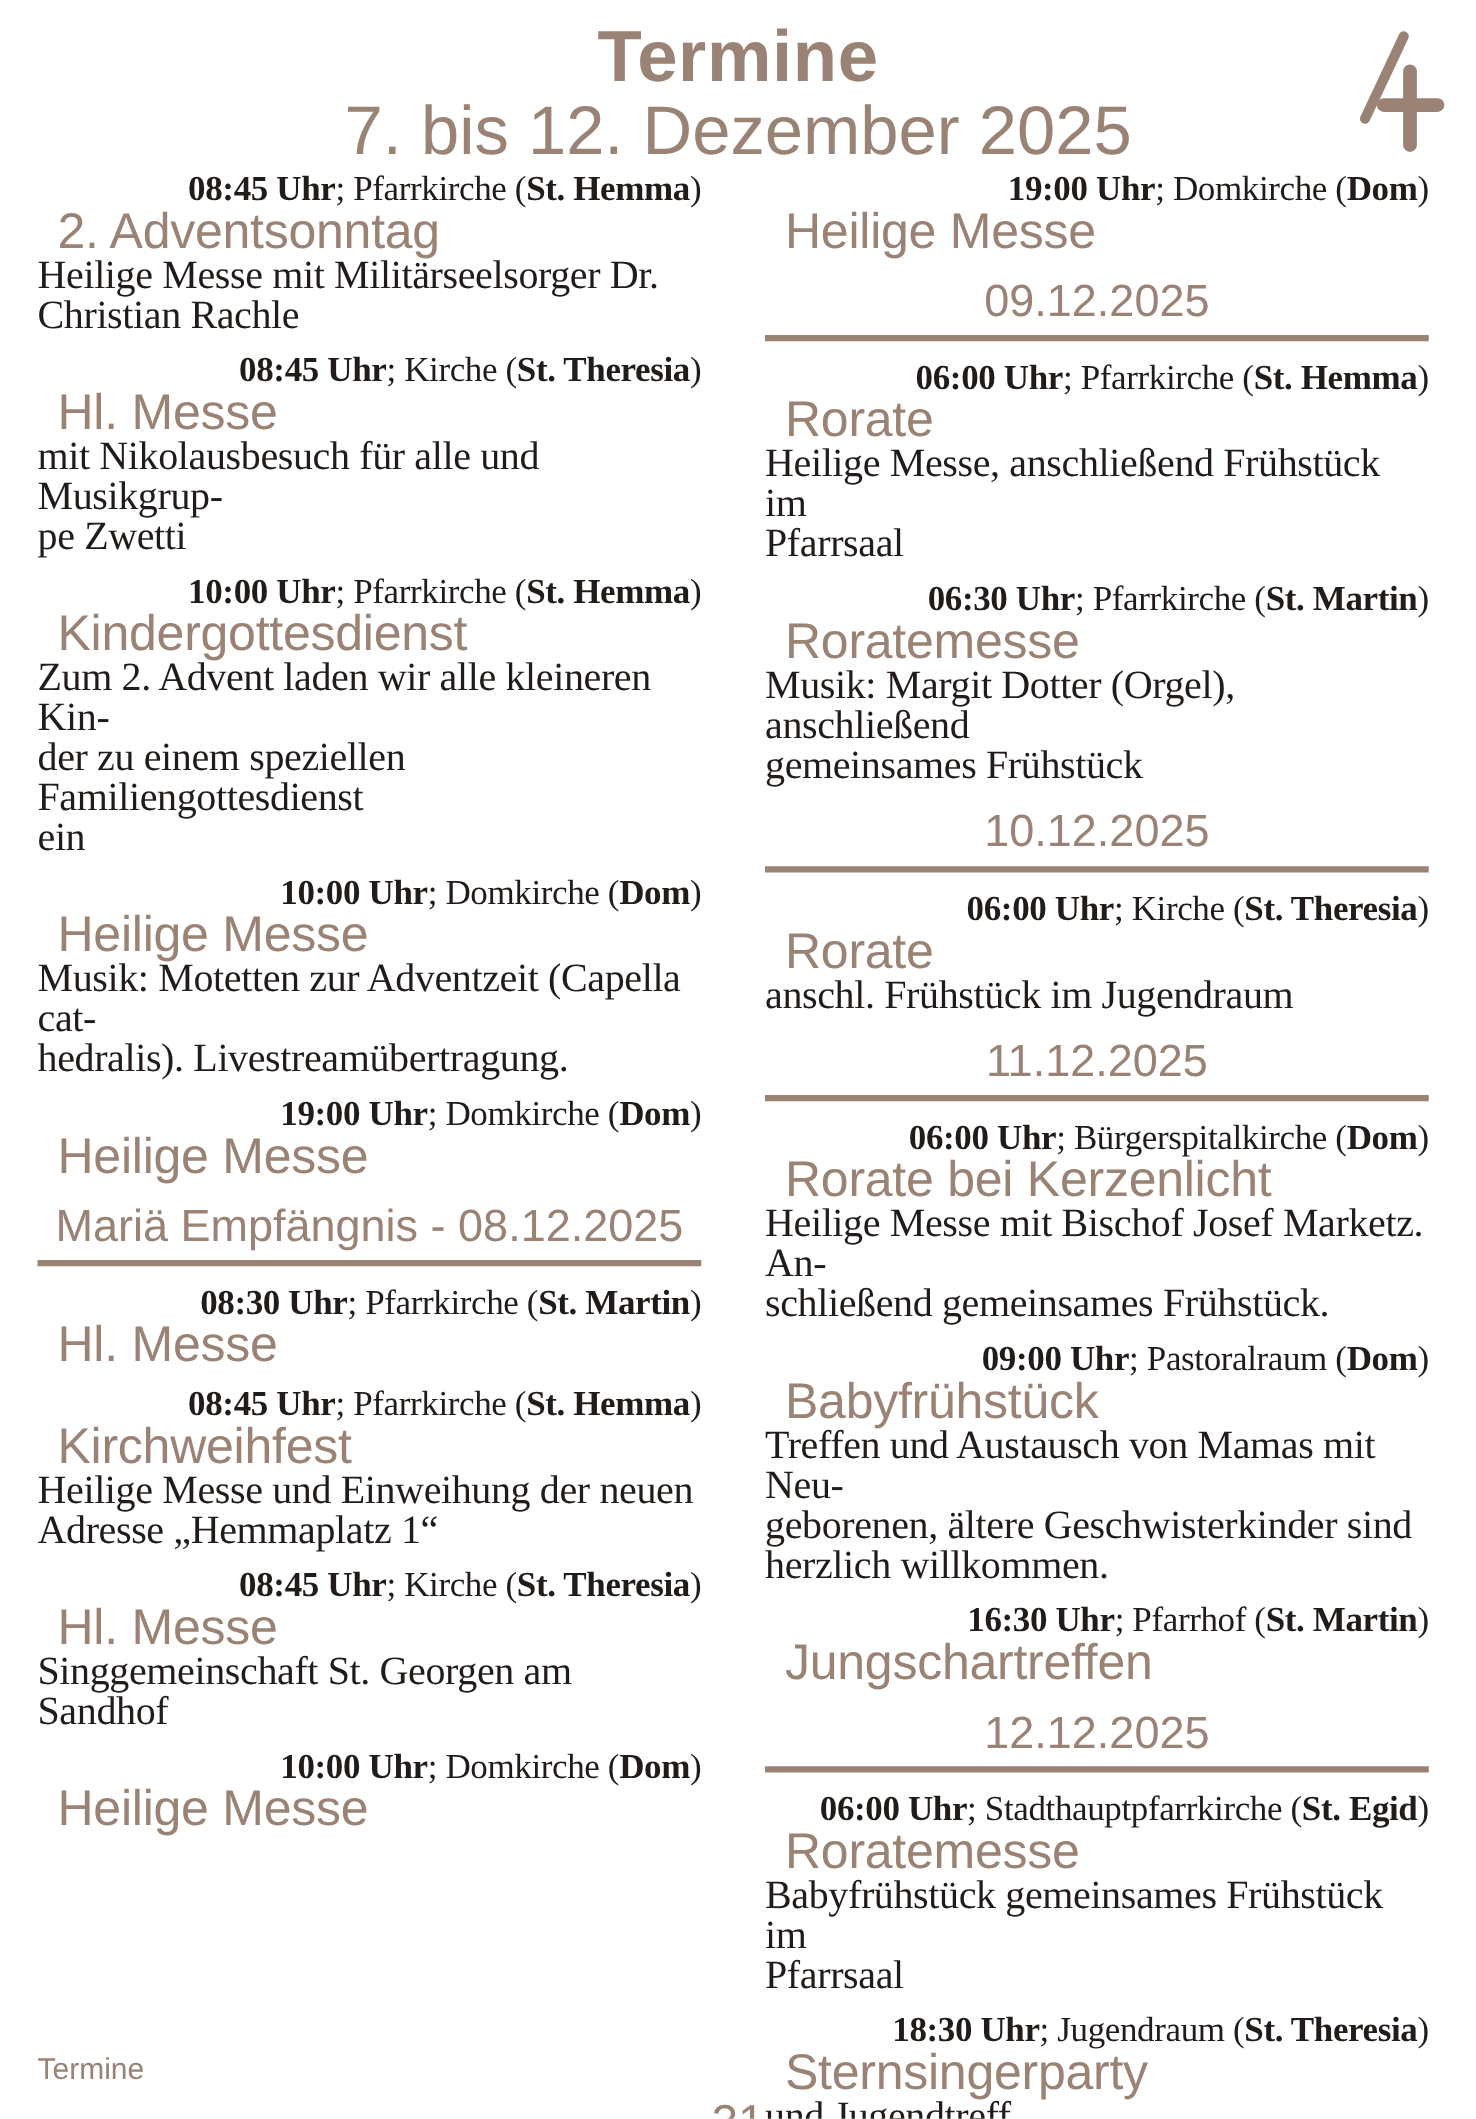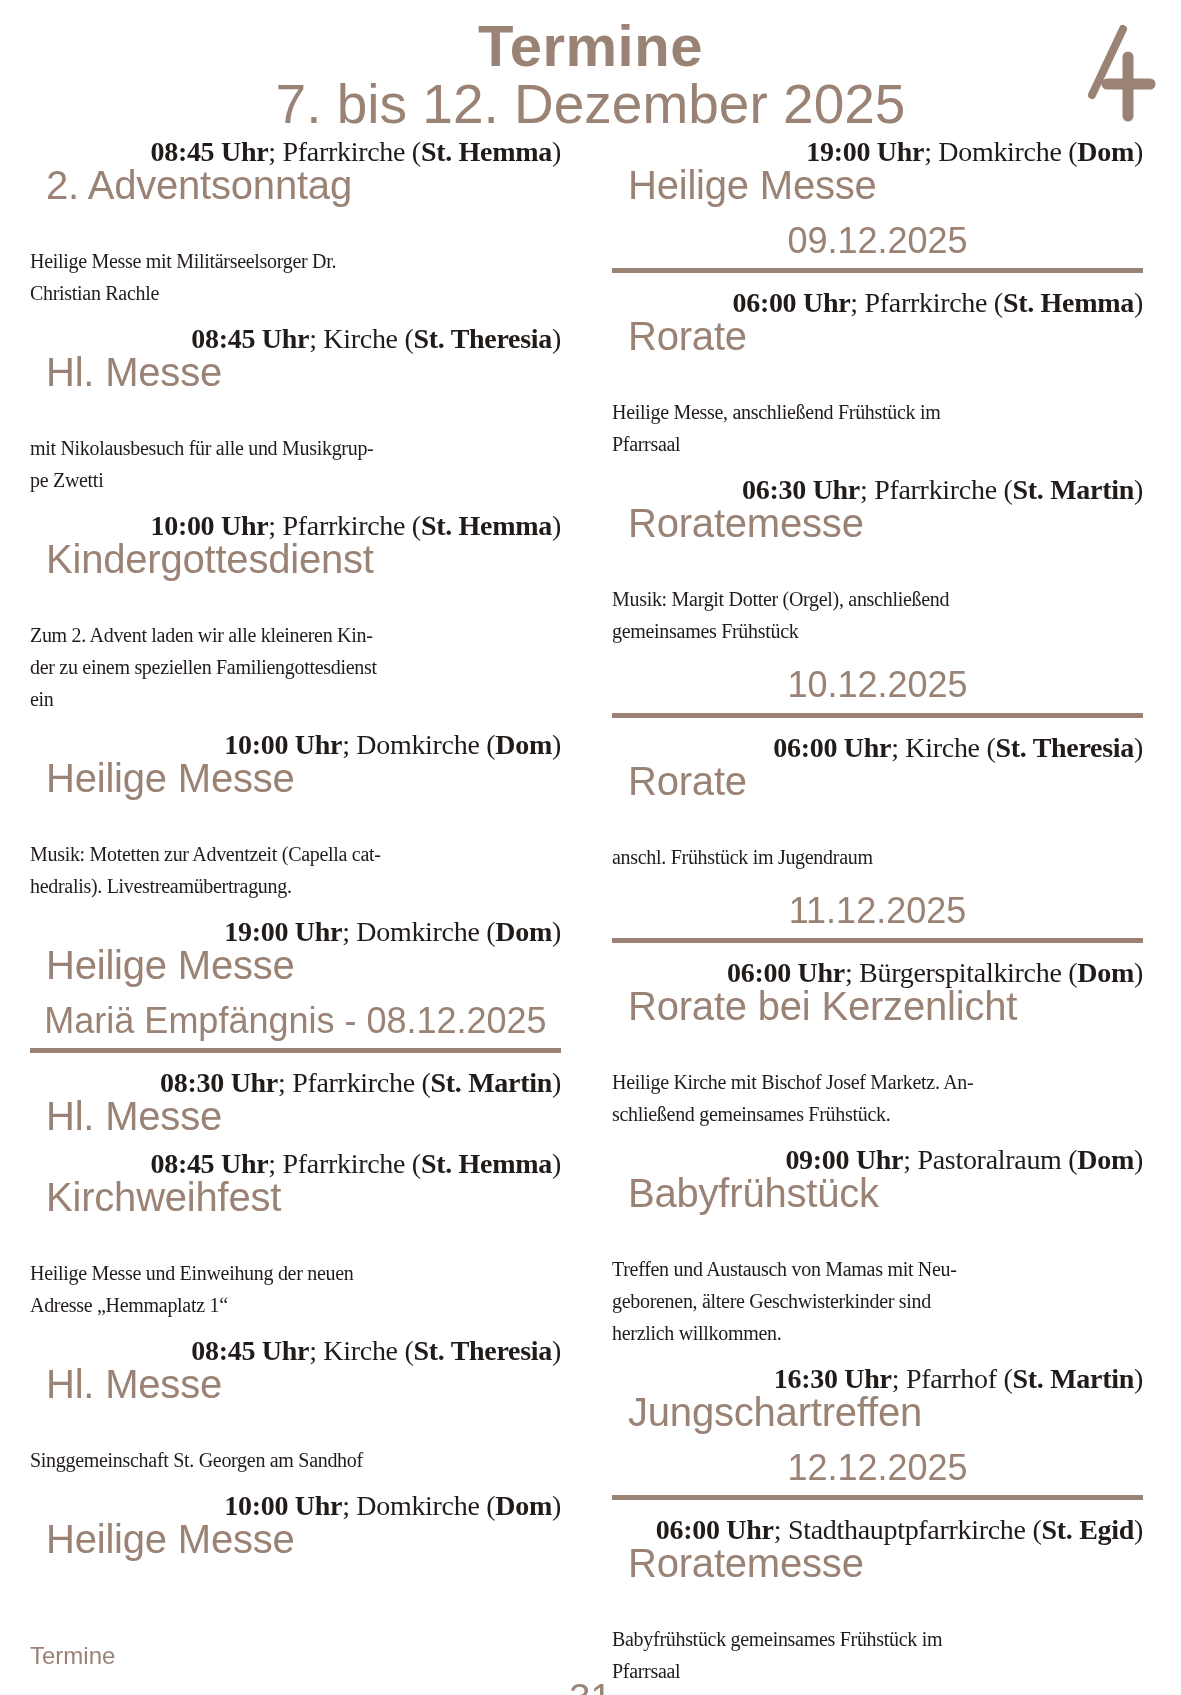--- a/index.html
+++ b/index.html
@@ -28,21 +28,21 @@
   .event{margin-bottom:14px;}
   .event-header{
     font-size:28px;line-height:32px;letter-spacing:-0.3px;white-space:nowrap;text-align:right;
   }
   .event-header .b{font-weight:bold;}
   .event-title{
     font-family:"Liberation Sans", sans-serif;color:var(--accent);
     font-size:40px;line-height:35px;letter-spacing:-0.2px;margin-left:16px;
   }
   .event-desc{
-    font-size:20px;line-height:32px;letter-spacing:-0.3px;white-space:pre-line;margin-top:42px;
+    font-size:32px;line-height:32px;letter-spacing:-0.3px;white-space:pre-line;
   }
   .date-section{
     font-family:"Liberation Sans", sans-serif;color:var(--accent);
     font-size:36px;line-height:1.12;text-align:center;
     border-bottom:5px solid var(--accent);
     padding:4px 0 7px;margin:6px 0 14px;
   }
   .footer-label{
     position:absolute;left:30px;top:1642px;
     font-family:"Liberation Sans", sans-serif;color:var(--accent);font-size:24px;
@@ -141,21 +141,21 @@
       <div class="date-section">10.12.2025</div>
       <div class="event">
         <div class="event-header"><span class="b">06:00 Uhr</span><span>; </span><span>Kirche</span><span> (</span><span class="b">St. Theresia</span><span>)</span></div>
         <div class="event-title">Rorate</div>
         <div class="event-desc">anschl. Frühstück im Jugendraum</div>
       </div>
       <div class="date-section">11.12.2025</div>
       <div class="event">
         <div class="event-header"><span class="b">06:00 Uhr</span><span>; </span><span>Bürgerspitalkirche</span><span> (</span><span class="b">Dom</span><span>)</span></div>
         <div class="event-title">Rorate bei Kerzenlicht</div>
-        <div class="event-desc">Heilige Kirche mit Bischof Josef Marketz. An-
+        <div class="event-desc">Heilige Messe mit Bischof Josef Marketz. An-
 schließend gemeinsames Frühstück.</div>
       </div>
       <div class="event">
         <div class="event-header"><span class="b">09:00 Uhr</span><span>; </span><span>Pastoralraum</span><span> (</span><span class="b">Dom</span><span>)</span></div>
         <div class="event-title">Babyfrühstück</div>
         <div class="event-desc">Treffen und Austausch von Mamas mit Neu-
 geborenen, ältere Geschwisterkinder sind
 herzlich willkommen.</div>
       </div>
       <div class="event">

